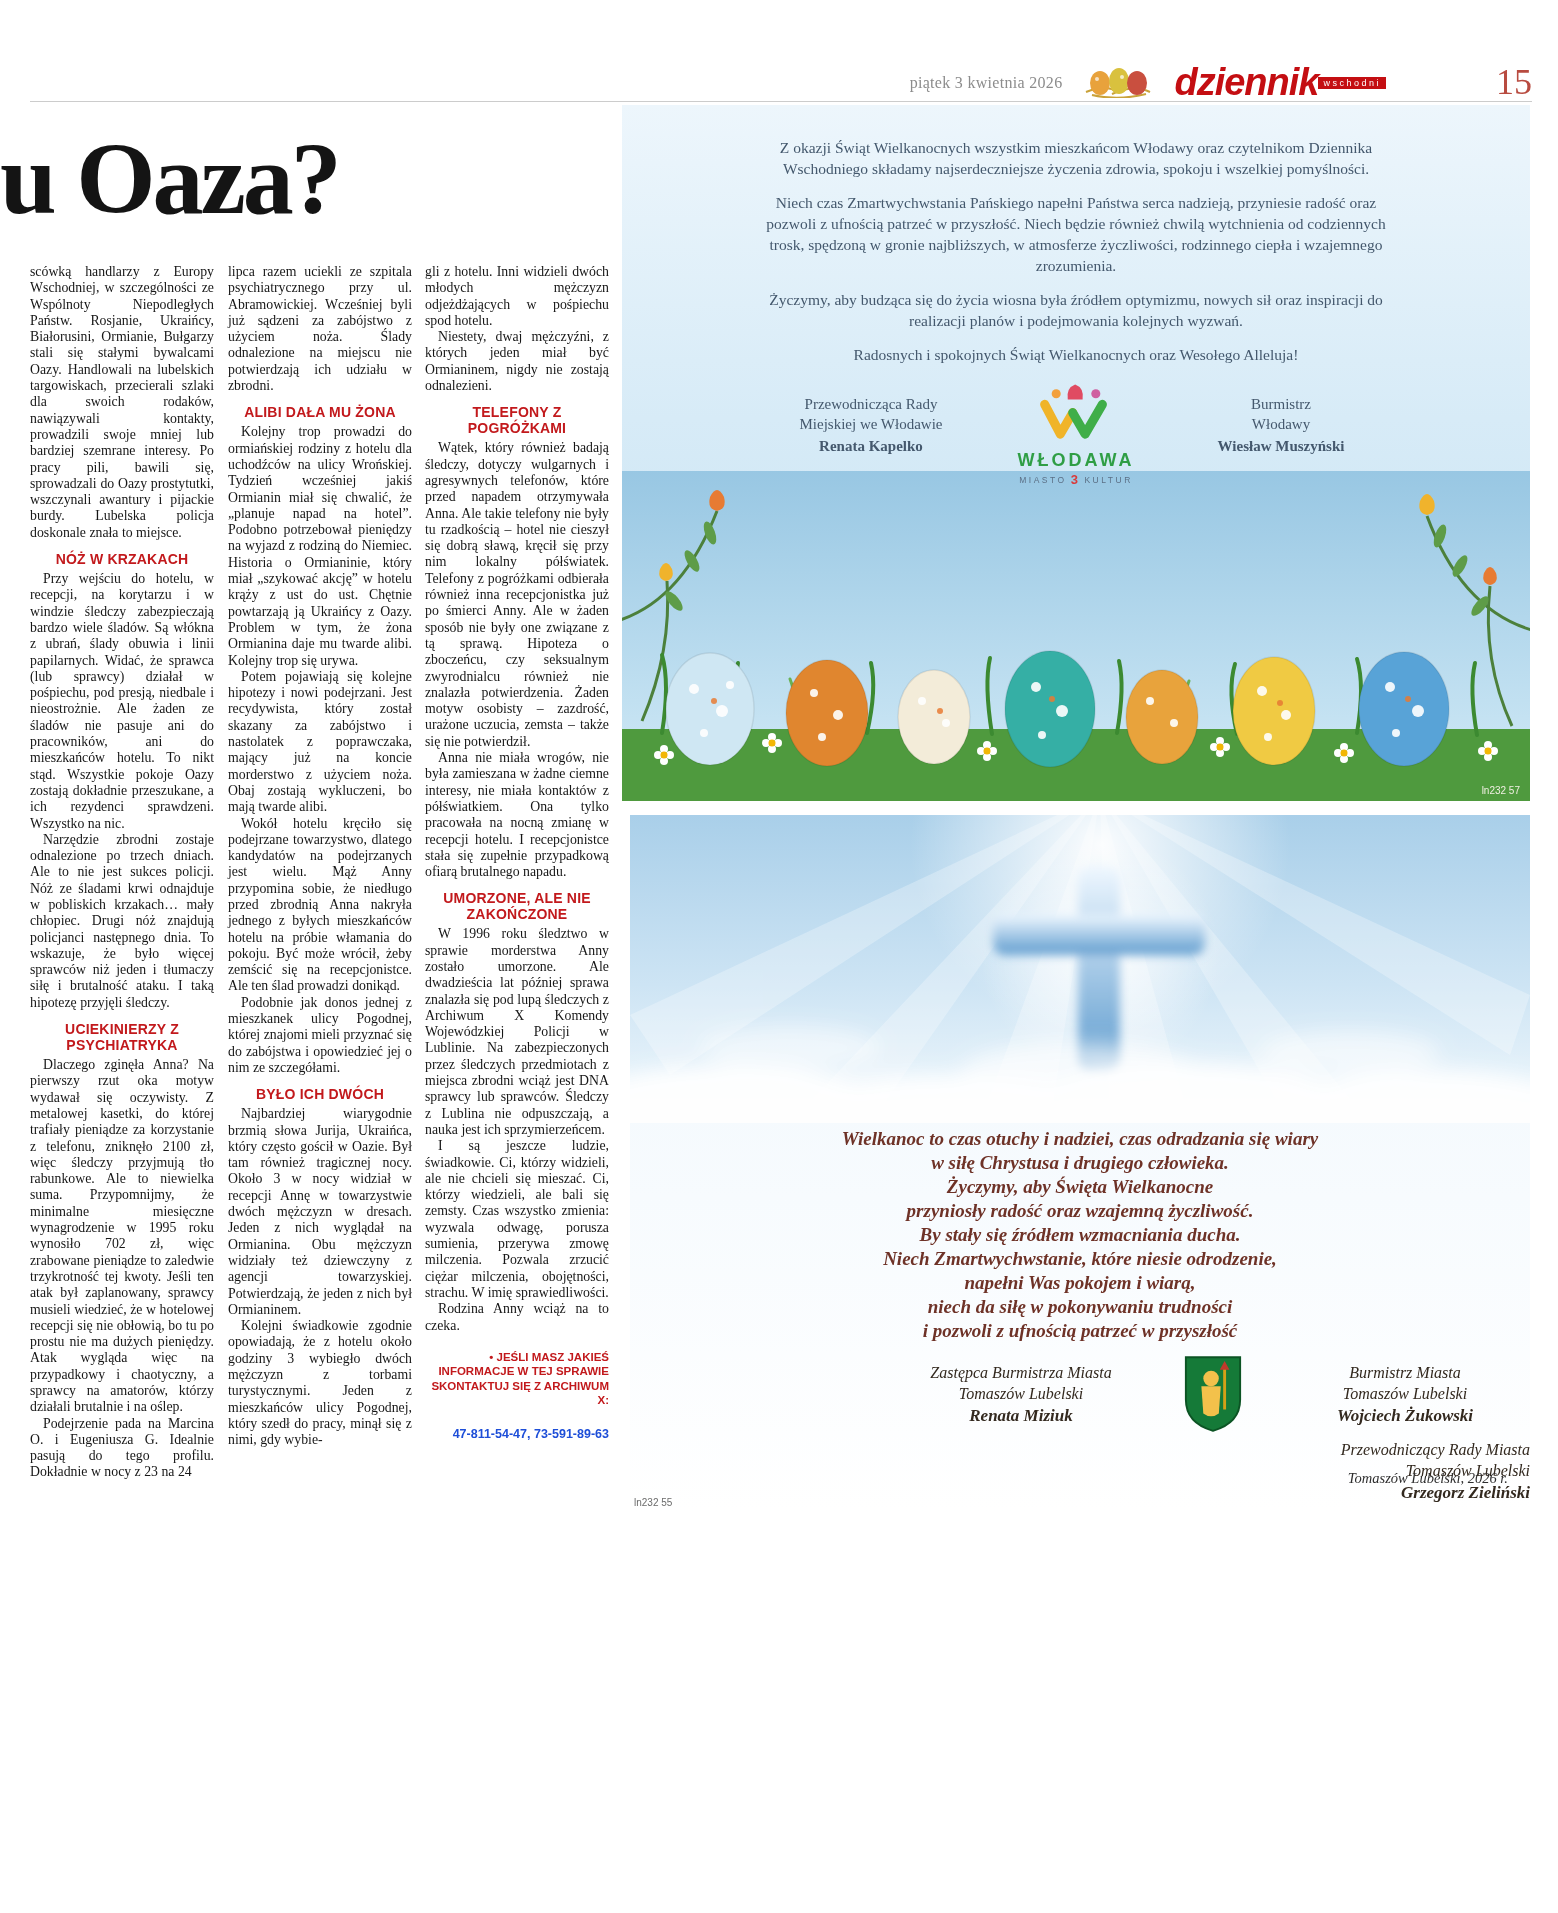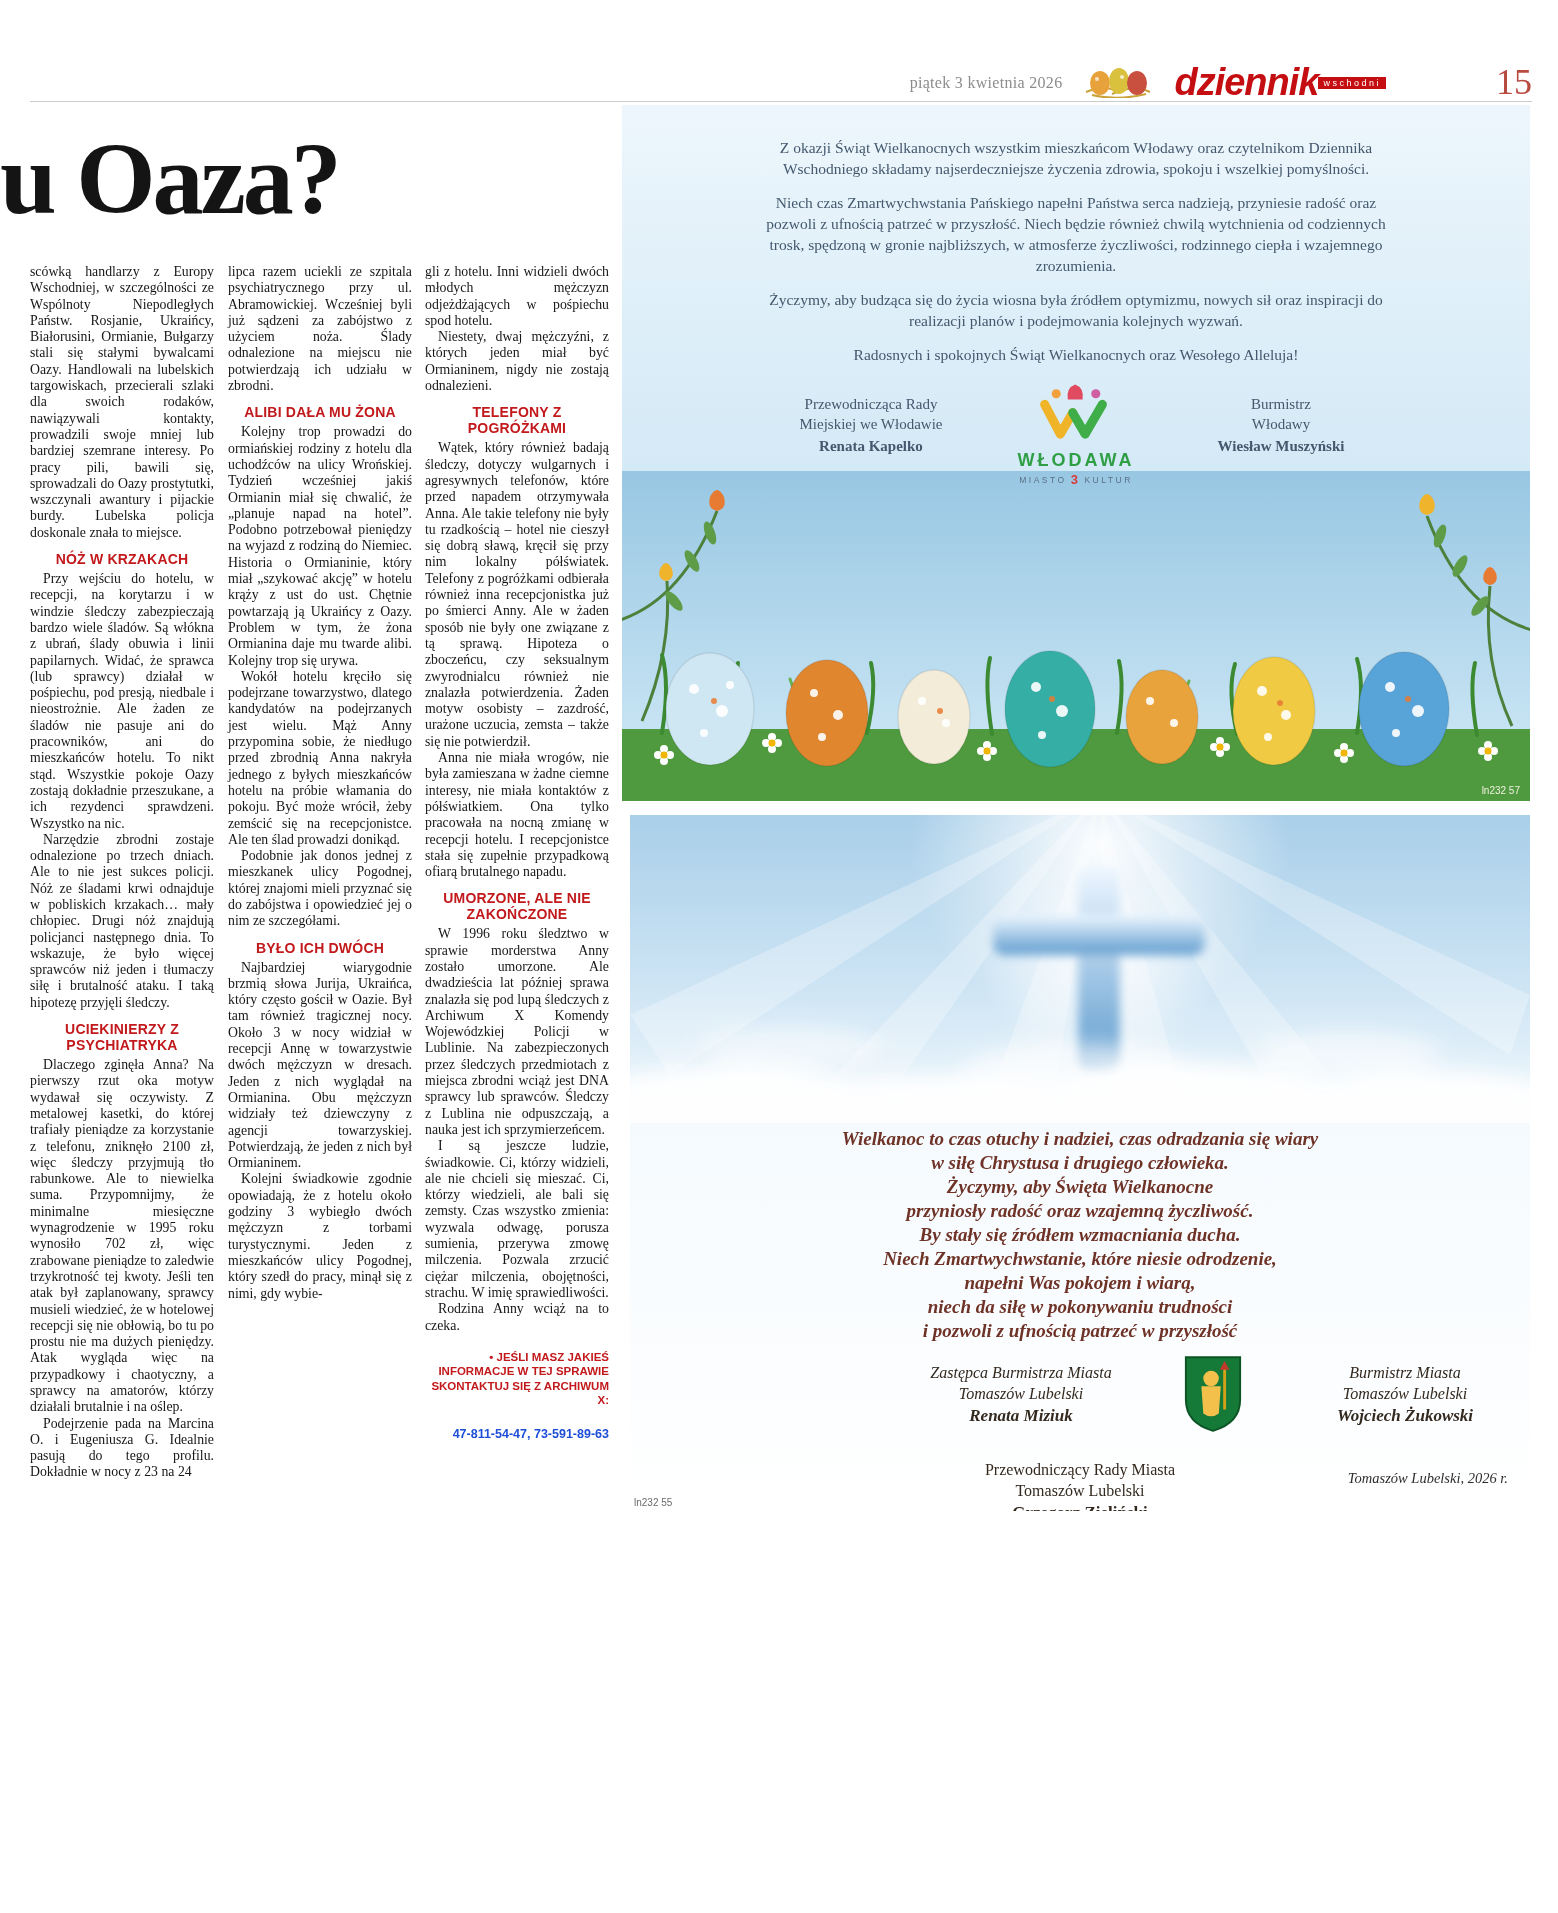--- a/index.html
+++ b/index.html
@@ -61,21 +61,21 @@
   
   .ad-tomaszow { position:absolute; left:630px; top:815px; width:900px; height:696px;
                  background:linear-gradient(180deg,#eef6fc 0%,#f7fbfe 55%,#ffffff 100%); overflow:hidden; }
   .sky-svg { display:block; width:100%; height:308px; }
   .tm-wishes { margin-top:4px; text-align:center; font-style:italic; font-weight:bold; color:#6e3227;
                font-size:19px; line-height:24px; }
   .tm-sigrow { display:flex; justify-content:flex-end; align-items:center; gap:36px; margin-top:10px; }
   .tm-sig { width:250px; text-align:center; font-style:italic; color:#33291f; font-size:16px; line-height:21px; }
   .tm-sig .sig-name, .tm-center .sig-name { font-weight:bold; font-size:17px; margin-top:1px; }
   .tm-crest { width:62px; height:82px; flex:0 0 auto; }
-  .tm-center { margin-top:24px; text-align:center; color:#33291f; font-size:16px; line-height:21px; }
+  .tm-center { margin-top:4px; text-align:right; font-style:italic; color:#33291f; font-size:16px; line-height:21px; }
   .tm-date { position:absolute; right:22px; bottom:24px; font-style:italic; color:#2e2e2e; font-size:14.5px; }
   .ad-id-bottom { position:absolute; left:4px; bottom:3px; font-family:"Liberation Sans", sans-serif;
                   font-size:10px; color:#6b6b6b; }
 </style>
 </head>
 <body>
 
 <div class="page">
 
   <header class="topbar">
@@ -111,20 +111,21 @@
       <div class="blk t-h">UCIEKINIERZY Z PSYCHIATRYKA</div>
       <div class="blk t-p">Dlaczego zginęła Anna? Na pierwszy rzut oka motyw wydawał się oczywisty. Z metalowej kasetki, do której trafiały pieniądze za korzystanie z telefonu, zniknęło 2100 zł, więc śledczy przyjmują tło rabunkowe. Ale to niewielka suma. Przypomnijmy, że minimalne miesięczne wynagrodzenie w 1995 roku wynosiło 702 zł, więc zrabowane pieniądze to zaledwie trzykrotność tej kwoty. Jeśli ten atak był zaplanowany, sprawcy musieli wiedzieć, że w hotelowej recepcji się nie obłowią, bo tu po prostu nie ma dużych pieniędzy. Atak wygląda więc na przypadkowy i chaotyczny, a sprawcy na amatorów, którzy działali brutalnie i na oślep.</div>
       <div class="blk t-p">Podejrzenie pada na Marcina O. i Eugeniusza G. Idealnie pasują do tego profilu. Dokładnie w nocy z 23 na 24</div>
     </section>
 
   <section class="col col2" lang="pl">
 
   <div class="blk t-p0">lipca razem uciekli ze szpitala psychiatrycznego przy ul. Abramowickiej. Wcześniej byli już sądzeni za zabójstwo z użyciem noża. Ślady odnalezione na miejscu nie potwierdzają ich udziału w zbrodni.</div>
       <div class="blk t-h">ALIBI DAŁA MU ŻONA</div>
       <div class="blk t-p">Kolejny trop prowadzi do ormiańskiej rodziny z hotelu dla uchodźców na ulicy Wrońskiej. Tydzień wcześniej jakiś Ormianin miał się chwalić, że „planuje napad na hotel”. Podobno potrzebował pieniędzy na wyjazd z rodziną do Niemiec. Historia o Ormianinie, który miał „szykować akcję” w hotelu krąży z ust do ust. Chętnie powtarzają ją Ukraińcy z Oazy. Problem w tym, że żona Ormianina daje mu twarde alibi. Kolejny trop się urywa.</div>
+      <div class="blk t-p">Potem pojawiają się kolejne hipotezy i nowi podejrzani. Jest recydywista, który został skazany za zabójstwo i nastolatek z poprawczaka, mający już na koncie morderstwo z użyciem noża. Obaj zostają wykluczeni, bo mają twarde alibi.</div>
       <div class="blk t-p">Wokół hotelu kręciło się podejrzane towarzystwo, dlatego kandydatów na podejrzanych jest wielu. Mąż Anny przypomina sobie, że niedługo przed zbrodnią Anna nakryła jednego z byłych mieszkańców hotelu na próbie włamania do pokoju. Być może wrócił, żeby zemścić się na recepcjonistce. Ale ten ślad prowadzi donikąd.</div>
       <div class="blk t-p">Podobnie jak donos jednej z mieszkanek ulicy Pogodnej, której znajomi mieli przyznać się do zabójstwa i opowiedzieć jej o nim ze szczegółami.</div>
       <div class="blk t-h">BYŁO ICH DWÓCH</div>
       <div class="blk t-p">Najbardziej wiarygodnie brzmią słowa Jurija, Ukraińca, który często gościł w Oazie. Był tam również tragicznej nocy. Około 3 w nocy widział w recepcji Annę w towarzystwie dwóch mężczyzn w dresach. Jeden z nich wyglądał na Ormianina. Obu mężczyzn widziały też dziewczyny z agencji towarzyskiej. Potwierdzają, że jeden z nich był Ormianinem.</div>
       <div class="blk t-p">Kolejni świadkowie zgodnie opowiadają, że z hotelu około godziny 3 wybiegło dwóch mężczyzn z torbami turystycznymi. Jeden z mieszkańców ulicy Pogodnej, który szedł do pracy, minął się z nimi, gdy wybie-</div>
     </section>
 
   <section class="col col3" lang="pl">
     <div>
 

